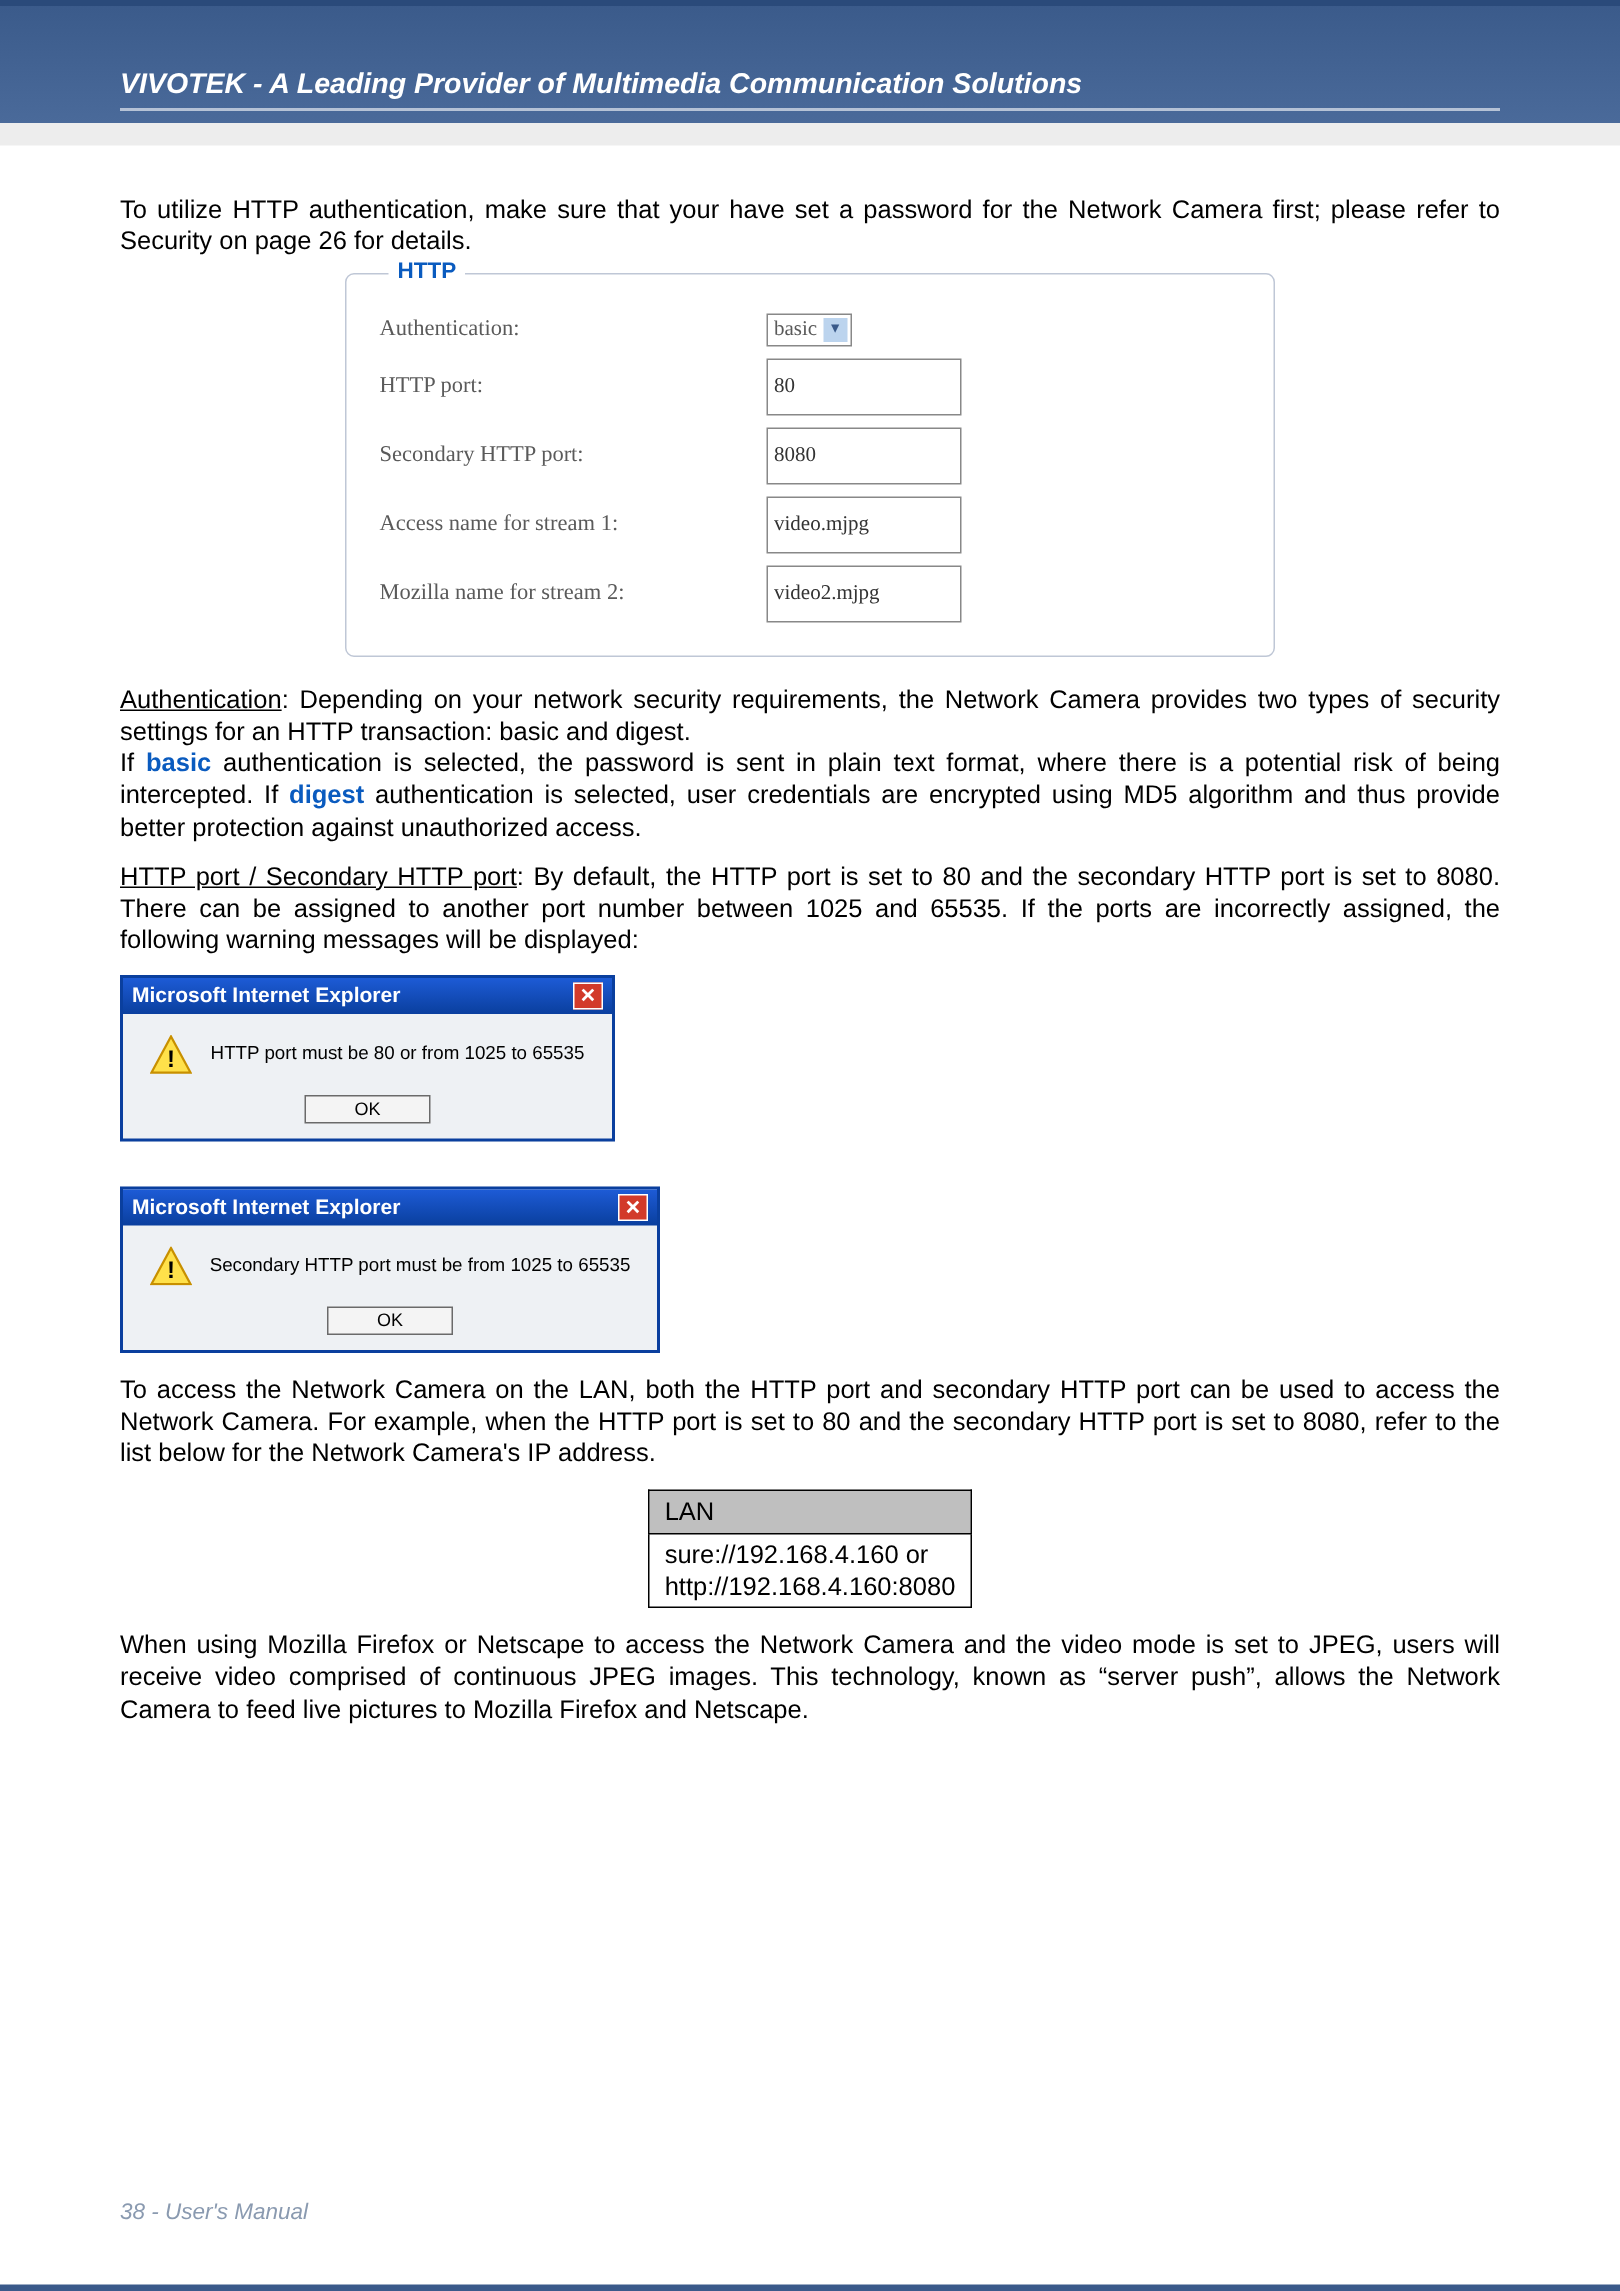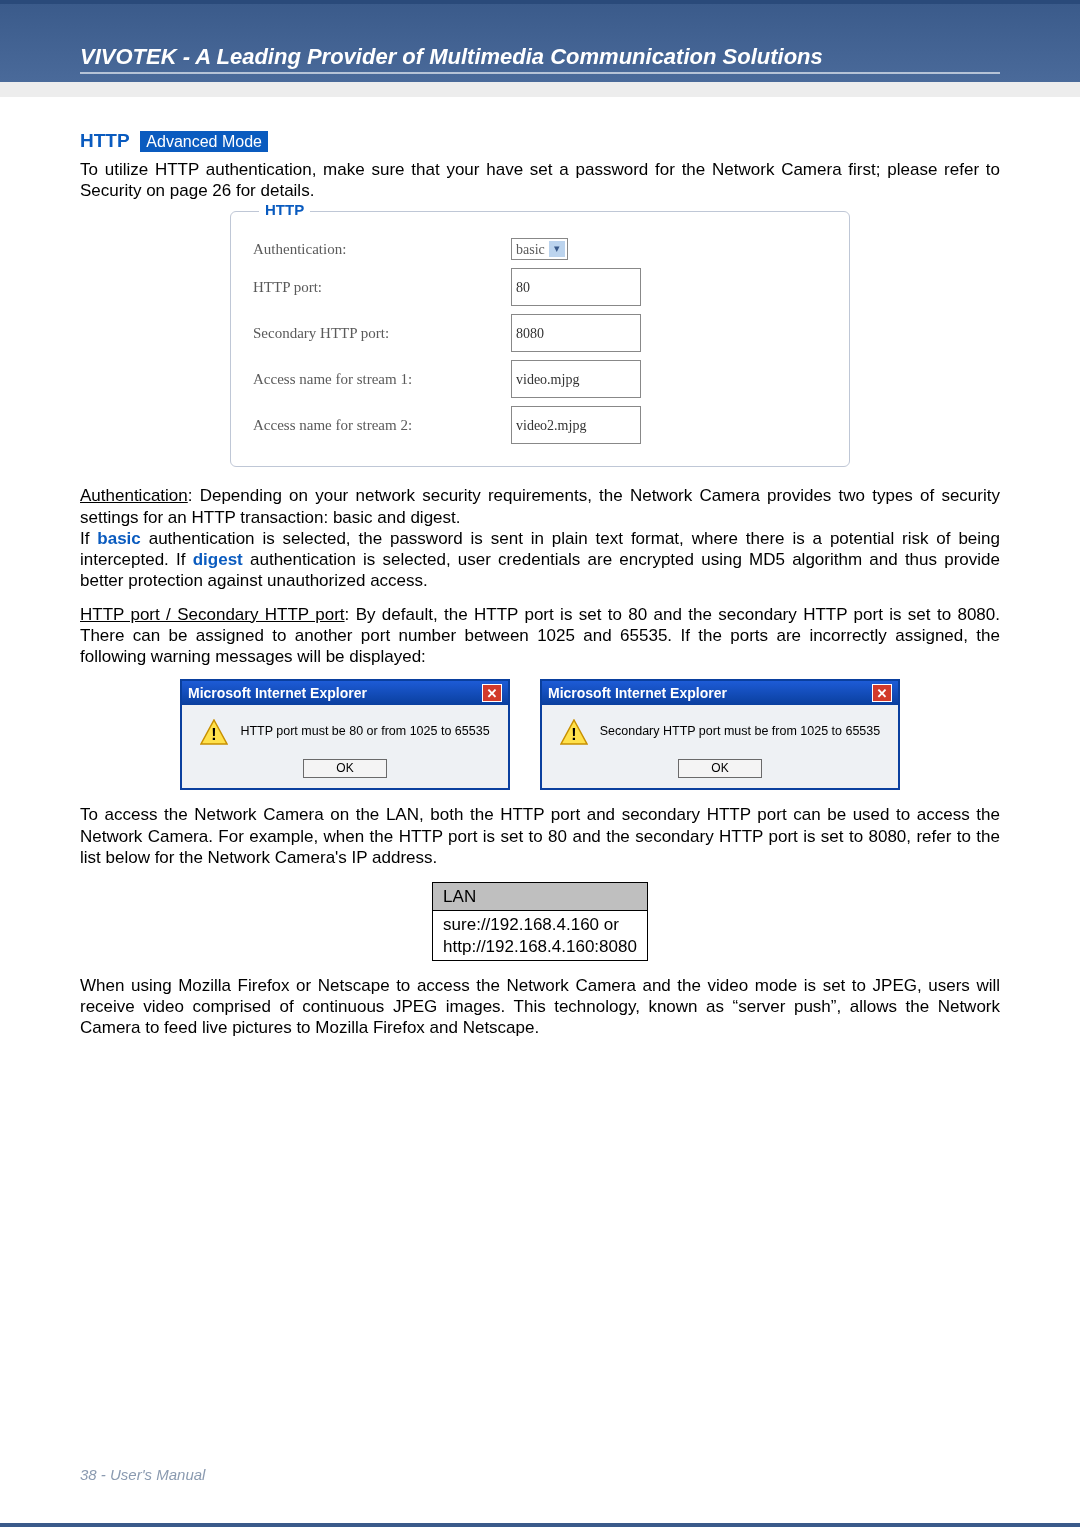--- a/index.html
+++ b/index.html
@@ -23,21 +23,21 @@
     background: #2a4a7a;
   }
   .header-bar {
     position: absolute;
     bottom: 12px;
     left: 80px;
     right: 80px;
     color: #fff;
     font-style: italic;
     font-weight: bold;
-    font-size: 22px;
+    font-size: 19px;
     height: 26px;
     display: flex;
     align-items: center;
   }
   .header-underline {
     position: absolute;
     bottom: 8px;
     left: 80px; right: 80px;
     height: 2px;
     background: rgba(255,255,255,0.6);
@@ -119,21 +119,21 @@
     height: 38px;
     width: 130px;
     padding: 0 4px;
     display: inline-flex;
     align-items: center;
     background: #fff;
     color: #333;
   }
 
   
-  .dialogs-row { display: flex; justify-content: center; gap: 30px; margin: 10px 0 14px 0; }
+  .dialogs-row { display: flex; justify-content: center; gap: 30px; margin: 10px 0 14px 0; flex-direction: column; }
   .dialog {
     border: 2px solid #0a3f9e;
     width: 330px;
     background: #eef1f4;
   }
   .dialog.dlg2 { width: 360px; }
   .dlg-title {
     background: linear-gradient(to bottom, #1d5bd6 0%, #0a3f9e 100%);
     color: #fff;
     font-weight: bold;
@@ -204,24 +204,20 @@
 <body>
 
 <div class="page-header">
   <div class="header-bar">VIVOTEK - A Leading Provider of Multimedia Communication Solutions</div>
   <div class="header-underline"></div>
 </div>
 <div class="gray-band"></div>
 
 <div class="content">
 
-  <div class="section-title">
-    <span class="http-label">HTTP</span>
-    <span class="adv-mode">Advanced Mode</span>
-  </div>
   <div class="para">To utilize HTTP authentication, make sure that your have set a password for the Network Camera first; please refer to Security on page 26 for details.</div>
 
   <div class="http-form-wrap">
     <div class="http-form">
       <div class="http-legend">HTTP</div>
 
       <div class="form-row">
         <div class="form-label">Authentication:</div>
         <div class="sel">
           <span>basic</span>
@@ -244,21 +240,21 @@
       </div>
 
       <div class="form-row">
         <div class="form-label">Access name for stream 1:</div>
         <div class="txt">
             <span>video.mjpg</span>
           </div>
       </div>
 
       <div class="form-row">
-        <div class="form-label">Access name for stream 2:</div>
+        <div class="form-label">Mozilla name for stream 2:</div>
         <div class="txt">
             <span>video2.mjpg</span>
           </div>
       </div>
     </div>
   </div>
 
   <div class="para2">
     <span class="u">Authentication</span><span>: Depending on your network security requirements, the Network Camera provides two types of security settings for an HTTP transaction: basic and digest.</span><br>
     <span>If </span><span class="blue-bold">basic</span><span> authentication is selected, the password is sent in plain text format, where there is a potential risk of being intercepted. If </span><span class="blue-bold">digest</span><span> authentication is selected, user credentials are encrypted using MD5 algorithm and thus provide better protection against unauthorized access.</span>

